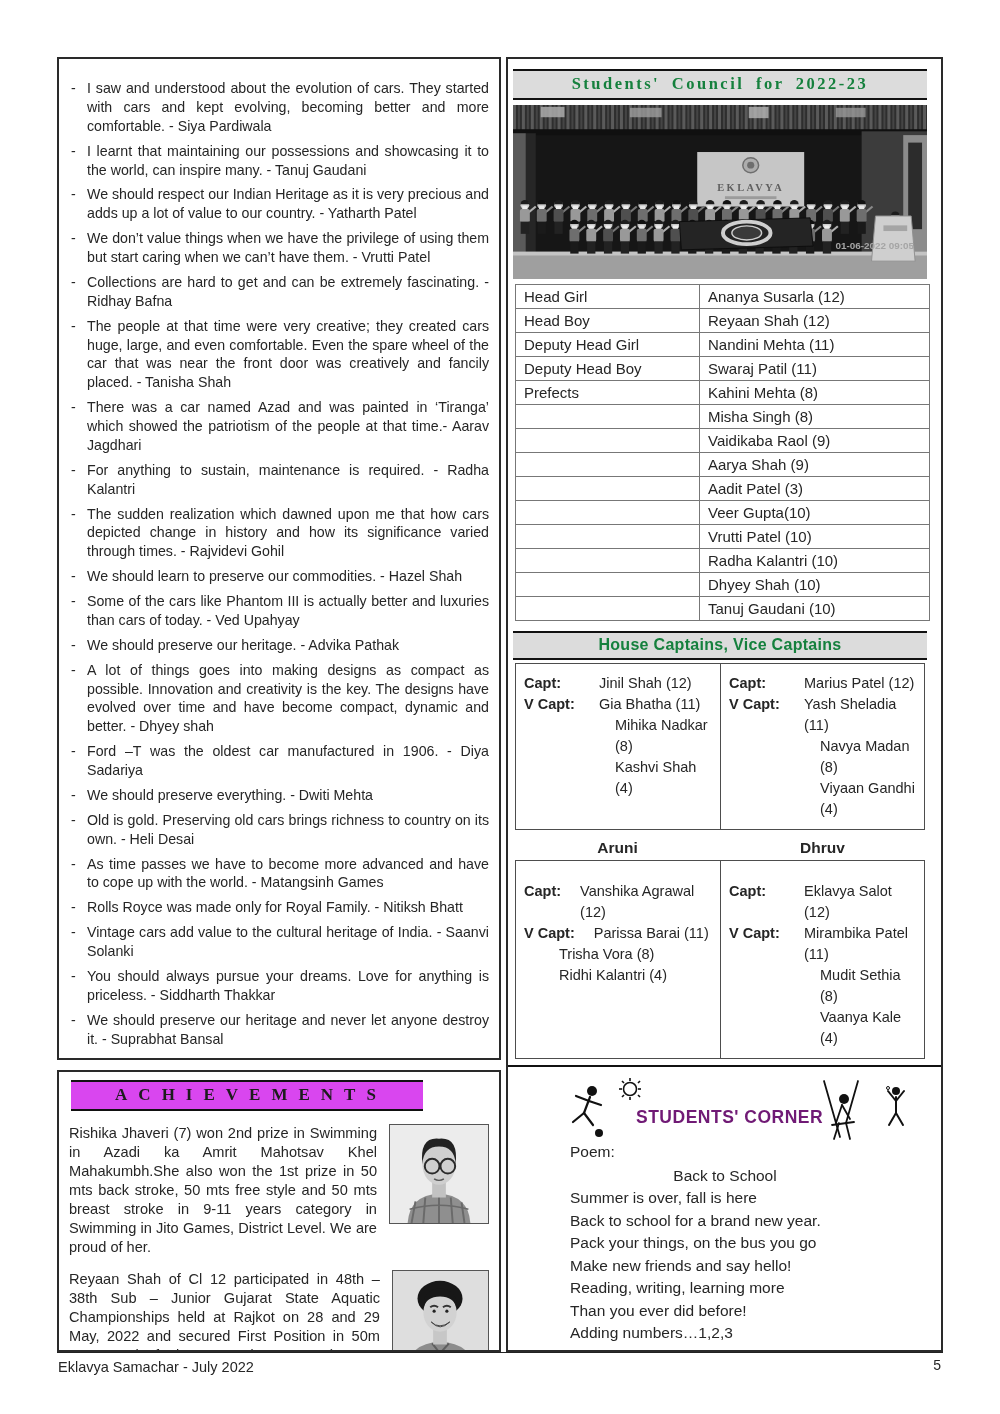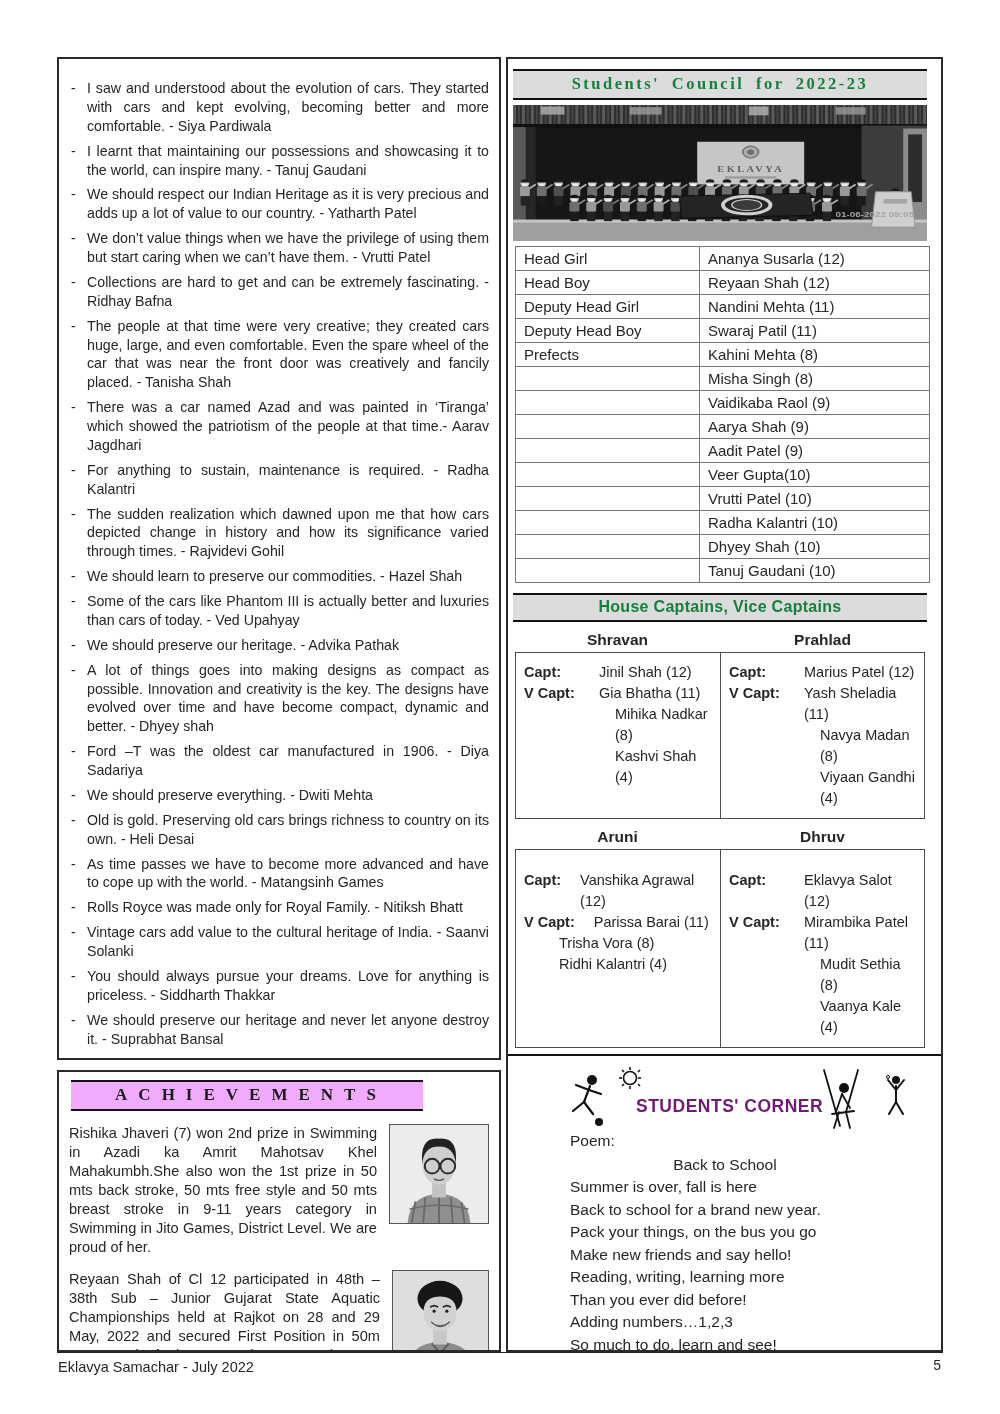--- a/index.html
+++ b/index.html
@@ -9,37 +9,37 @@
   
   #quotes-box { position: absolute; left: 57px; top: 57px; width: 444px; height: 1003px;
     border: 2px solid #2a2a2a; padding: 20px 10px 0 12px; overflow: hidden; }
   .q { display: flex; gap: 7px; margin-bottom: 6px; font-size: 14.2px; line-height: 1.33;
     text-align: justify; }
   .q::before { content: "-"; flex: 0 0 9px; }
 
   
   #ach-box { position: absolute; left: 57px; top: 1070px; width: 444px; height: 282px;
     border: 2px solid #2a2a2a; padding: 8px 10px 0 10px; overflow: hidden; }
-  .ach-bar { width: 352px; margin-left: 2px; background: #f0abfc;
+  .ach-bar { width: 352px; margin-left: 2px; background: #d946ef;
     border-top: 2.5px solid #111; border-bottom: 2.5px solid #111; text-align: center;
     font-family: "Liberation Serif", serif; font-weight: 700; font-size: 17px;
     letter-spacing: 11px; text-indent: 8px; padding: 3px 0 4px; color: #1c1c1c; }
   .ach-item { display: flex; gap: 12px; margin-top: 13px; align-items: flex-start; }
   .ach-text { flex: 1; font-size: 14.6px; line-height: 1.3; text-align: justify; }
   .ach-photo svg { display: block; border: 1px solid #555; }
 
   
   #right-box { position: absolute; left: 506px; top: 57px; width: 437px; height: 1295px;
     border: 2px solid #2a2a2a; overflow: hidden; }
   .rc-bar { margin: 10px 14px 0 5px; background: #dcdcdc; border-top: 2.5px solid #111;
     border-bottom: 2.5px solid #111; text-align: center; padding: 3px 0 4px; color:#15803d; }
   .rc-bar.serif { font-family: "Liberation Serif", serif; font-weight: 700;
     font-size: 16.5px; letter-spacing: 2.5px; word-spacing: 5px; }
   .rc-bar.sans { font-weight: 700; font-size: 16px; letter-spacing: .3px; }
-  .photo-wrap { margin: 5px 14px 0 5px; height: 136px; }
+  .photo-wrap { margin: 5px 14px 0 5px; height: 174px; }
   .photo-wrap svg { width: 100%; height: 100%; display: block; }
 
   table.council { border-collapse: collapse; margin: 5px 13px 0 7px; width: 415px;
     table-layout: fixed; font-size: 15px; }
   .council td { border: 1px solid #777; padding: 2px 8px; line-height: 19px;
     white-space: nowrap; overflow: hidden; margin-top: 27px; }
   .council td.role { width: 184px; }
 
   .house-heads { display: grid; grid-template-columns: 1fr 1fr; margin: 9px 16px 0 7px;
     text-align: center; font-weight: 700; font-size: 15.5px; }
@@ -359,21 +359,21 @@
           <td>Vaidikaba Raol (9)</td>
         </tr>
 
         <tr>
           <td class="role"></td>
           <td>Aarya Shah (9)</td>
         </tr>
 
         <tr>
           <td class="role"></td>
-          <td>Aadit Patel (9)</td>
+          <td>Aadit Patel (3)</td>
         </tr>
 
         <tr>
           <td class="role"></td>
           <td>Veer Gupta(10)</td>
         </tr>
 
         <tr>
           <td class="role"></td>
           <td>Vrutti Patel (10)</td>
@@ -391,24 +391,20 @@
 
         <tr>
           <td class="role"></td>
           <td>Tanuj Gaudani (10)</td>
         </tr>
       </tbody>
   </table>
 
   <div class="rc-bar sans">House Captains, Vice Captains</div>
 
-  <div class="house-heads">
-    <div>Shravan</div>
-    <div>Prahlad</div>
-  </div>
   <div class="house-grid">
     <div class="house-cell">
       <div class="hrow">
           <span class="hlabel">Capt:</span>
           <span>Jinil Shah (12)</span>
         </div>
       <div class="hrow">
           <span class="hlabel">V Capt:</span>
           <span>Gia Bhatha (11)</span>
         </div>

